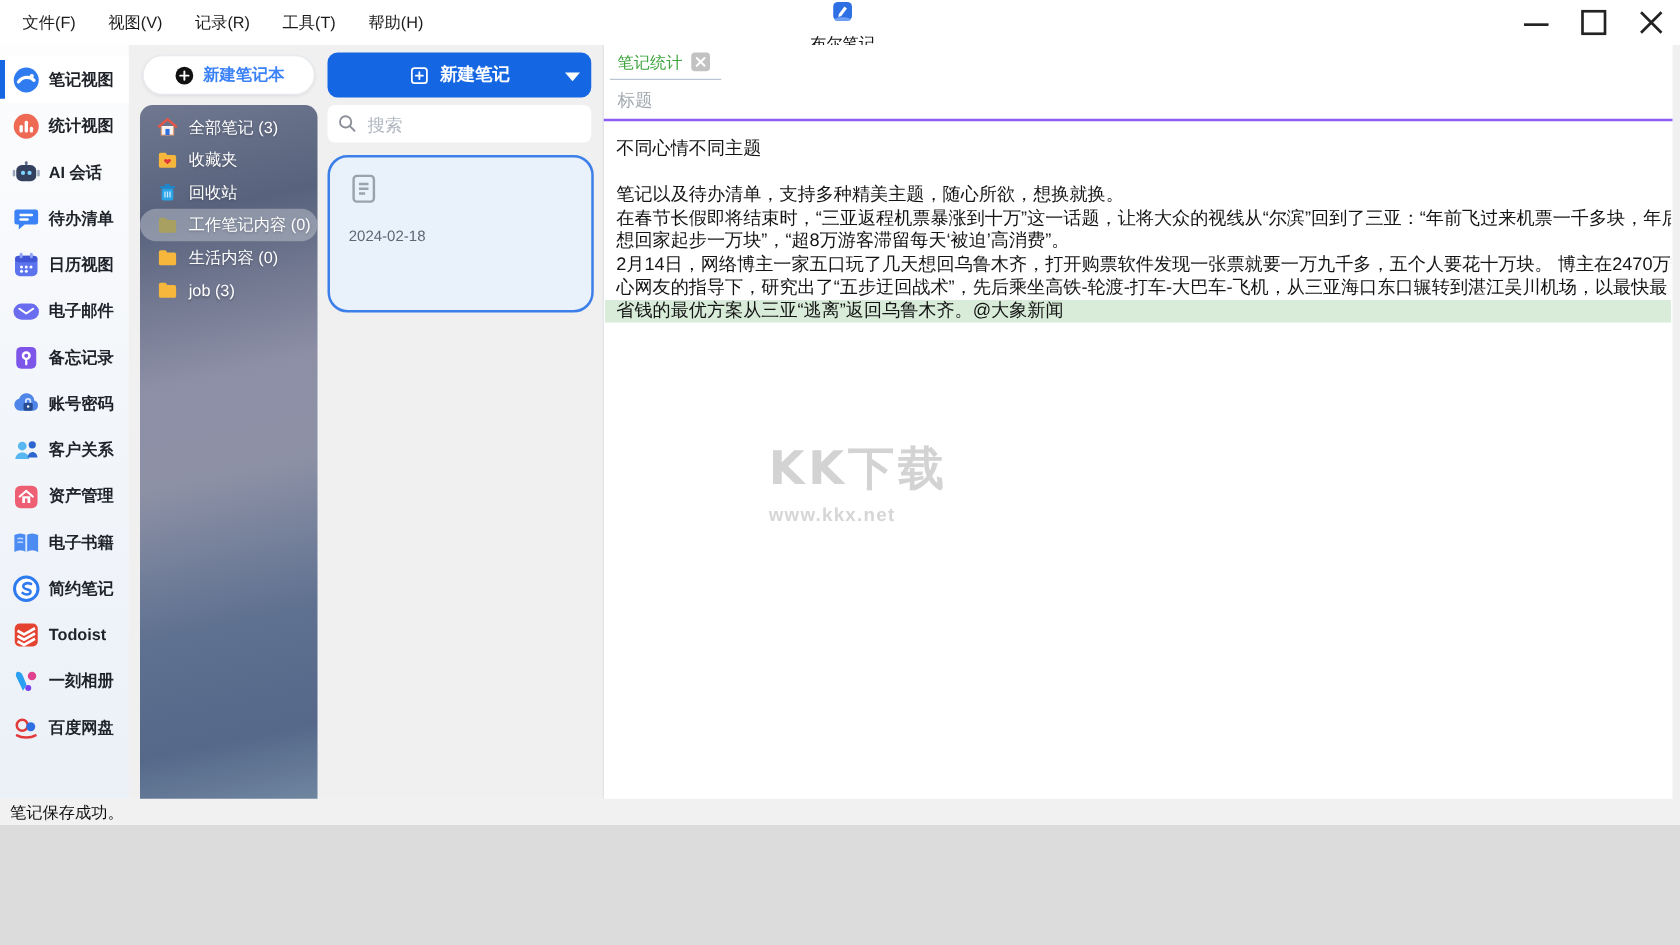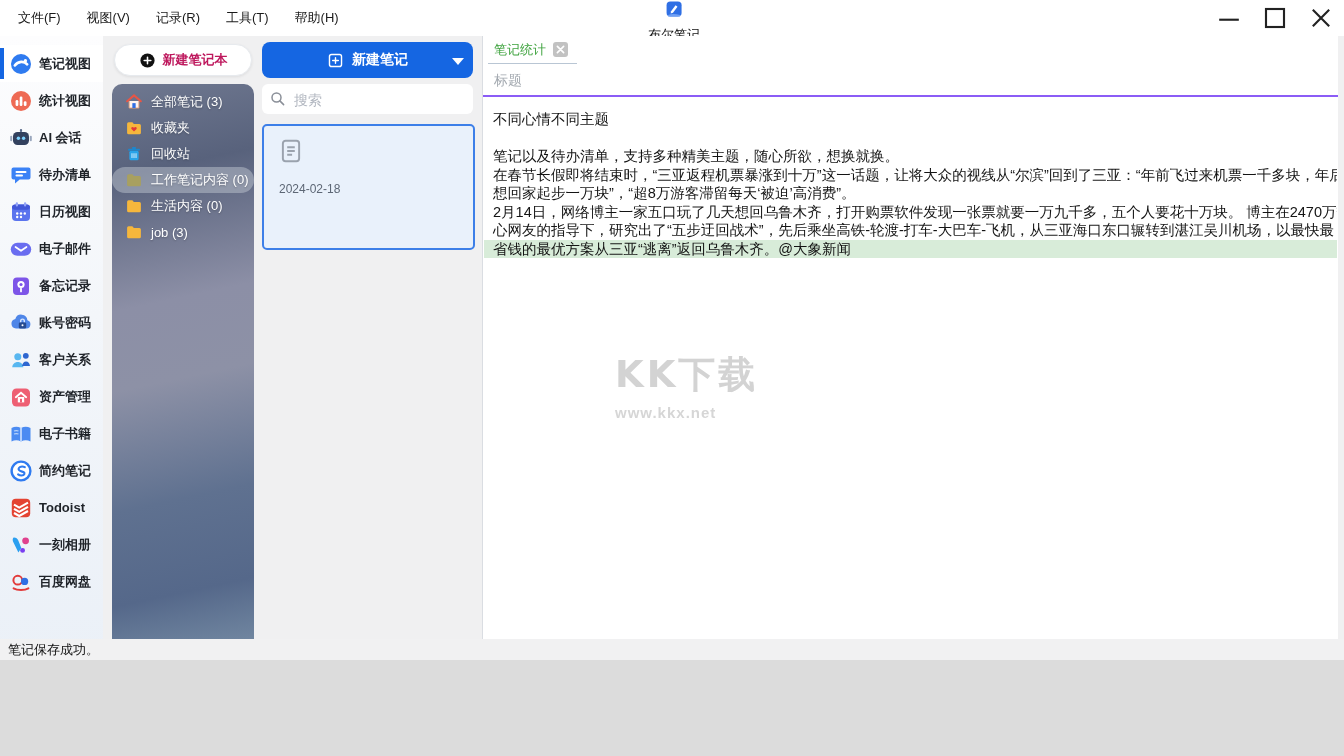--- a/index.html
+++ b/index.html
@@ -25,21 +25,21 @@
            padding-top:9px;box-sizing:border-box;}
   .side-item{position:relative;height:37px;display:flex;align-items:center;padding-left:9px;cursor:pointer;}
   .side-item .icon{width:24px;height:24px;margin-right:6px;}
   .side-label{font-size:13px;font-weight:600;color:#1f2329;white-space:nowrap;}
   .side-item.active{background:#ffffff;}
   .side-item.active::before{content:"";position:absolute;left:0;top:3px;bottom:3px;width:4px;background:var(--accent);}
 
   
   #newNotebookBtn{position:absolute;left:114px;top:44px;width:138px;height:32px;background:#ffffff;
       border:1px solid #e7eaee;border-radius:16px;display:flex;align-items:center;justify-content:center;gap:7px;
-      font-size:13px;font-weight:600;color:#be185d;box-shadow:0 1px 3px rgba(0,0,0,.08);cursor:pointer;box-sizing:border-box;}
+      font-size:13px;font-weight:600;color:#3b82f6;box-shadow:0 1px 3px rgba(0,0,0,.08);cursor:pointer;box-sizing:border-box;}
   #tree{position:absolute;left:112px;top:84px;width:142px;height:641px;border-radius:10px;overflow:hidden;
       background:linear-gradient(168deg,#6f7890 0%,#58627c 14%,#8c8fa6 34%,#8d91a6 46%,#5f7190 64%,#55688a 78%,#7e95ab 92%,#87a1b3 100%);
       padding-top:5px;box-sizing:border-box;}
   .tree-row{height:26px;display:flex;align-items:center;padding-left:13px;cursor:pointer;}
   .tree-row .icon{width:18px;height:18px;margin-right:8px;}
   .tree-label{font-size:13px;color:#ffffff;white-space:nowrap;text-shadow:0 1px 2px rgba(0,0,0,.25);}
   .tree-row.selected{background:rgba(200,206,216,.45);border-radius:13px;}
 
   
   #newNoteBtn{position:absolute;left:262px;top:42px;width:211px;height:36px;background:var(--accent);
@@ -47,21 +47,21 @@
       font-size:14px;font-weight:600;cursor:pointer;}
   #newNoteBtn .caret{position:absolute;right:9px;top:16px;width:0;height:0;
       border-left:6px solid transparent;border-right:6px solid transparent;border-top:7px solid #fff;}
   #searchBox{position:absolute;left:262px;top:84px;width:211px;height:30px;background:#fff;border-radius:6px;}
   #searchBox .icon{position:absolute;left:7px;top:6px;width:18px;height:18px;}
   #searchInput{position:absolute;left:30px;top:0;width:175px;height:30px;border:none;outline:none;background:transparent;
       font-size:14px;color:#333;font-family:inherit;}
   #searchInput::placeholder{color:#b2b7c0;}
   #noteList{position:absolute;left:262px;top:124px;width:215px;height:560px;}
   .note-card{position:relative;width:213px;height:126px;background:#e9f1fb;border:2px solid var(--sel-border);
-      border-radius:5px;box-sizing:border-box;cursor:pointer;}
+      border-radius:16px;box-sizing:border-box;cursor:pointer;}
   .note-card .icon{position:absolute;left:14px;top:12px;width:26px;height:26px;}
   .note-date{position:absolute;left:15px;top:56px;font-size:12px;color:#5d6775;}
   #hscroll{position:absolute;left:258px;top:707px;width:221px;height:18px;}
   #hscroll .arr{position:absolute;top:0;width:14px;height:18px;display:flex;align-items:center;justify-content:center;
       color:#555;font-size:15px;font-weight:bold;cursor:pointer;}
   #hscroll .arr.left{left:4px;} #hscroll .arr.right{right:2px;}
   #hscroll .thumb{position:absolute;left:20px;top:2px;width:150px;height:14px;background:#c9c9c9;cursor:pointer;}
 
   
   #editor{position:absolute;left:482px;top:36px;width:856px;height:692px;background:#ffffff;

